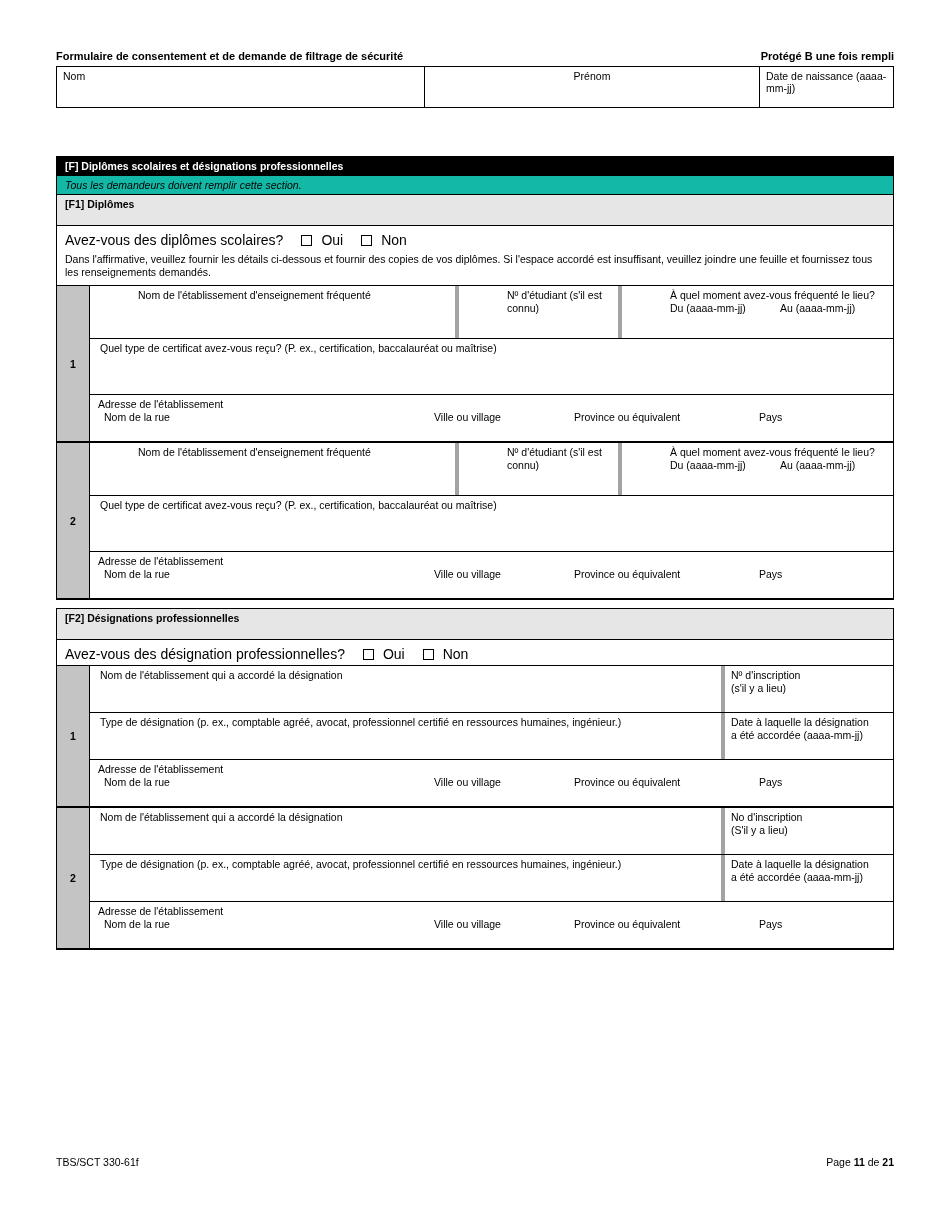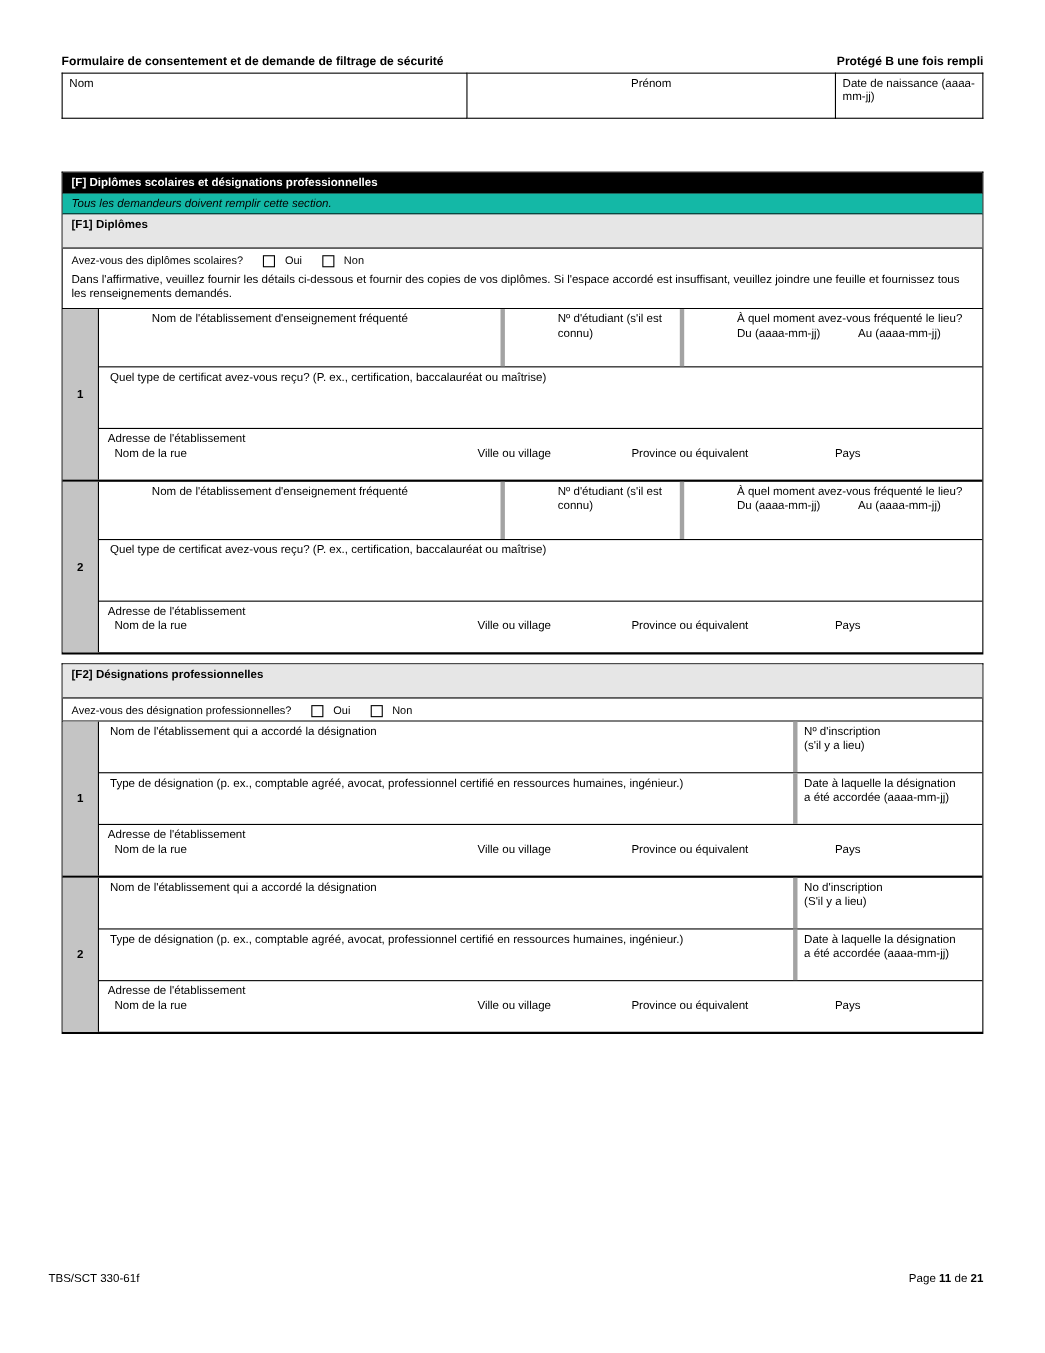--- a/index.html
+++ b/index.html
@@ -67,21 +67,21 @@
   }
   .sub-head {
     background: #e6e6e6;
     font-weight: bold;
     font-size: 10.5px;
     padding: 3px 6px 15px 8px;
     border-bottom: 1px solid #000;
   }
   .q-row {
     padding: 6px 8px 3px 8px;
-    font-size: 10px;
+    font-size: 14px;
     display: flex;
     align-items: center;
     gap: 6px;
   }
   .chk {
     display: inline-block;
     width: 9px;
     height: 9px;
     border: 1px solid #000;
     margin-left: 12px;
@@ -135,21 +135,21 @@
   .addr-line span { display: inline-block; }
   .a-street { padding-left: 10px; width: 330px; }
   .a-city   { width: 140px; }
   .a-prov   { width: 185px; }
   .a-ctry   { width: 100px; }
   .dates { display: flex; }
   .d-from { width: 110px; }
   
   .footer {
     position: absolute;
-    left: 44px;
+    left: 56px;
     right: 56px;
     bottom: 62px;
     display: flex;
     justify-content: space-between;
     font-size: 10.5px;
   }
   .footer b { font-weight: bold; }
 </style>
 </head>
 <body>

